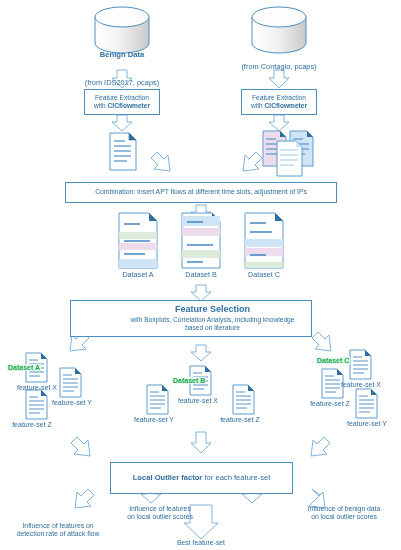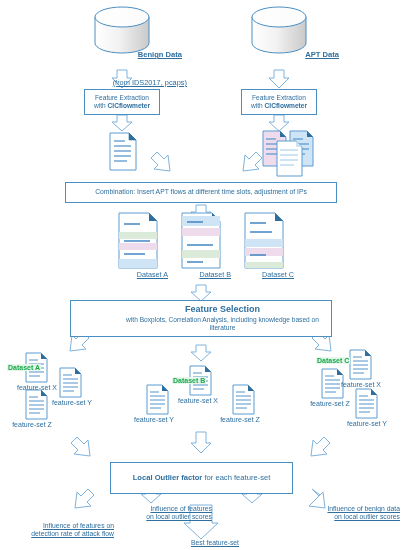--- a/index.html
+++ b/index.html
@@ -4,22 +4,22 @@
 <style>
   html,body{margin:0;padding:0;}
   body{
     width:401px;height:550px;background:#ffffff;
     font-family:"Liberation Sans","DejaVu Sans",sans-serif;
     color:#2b6ca3;overflow:hidden;position:relative;
   }
   #stage{position:relative;width:401px;height:550px;}
   .abs{position:absolute;}
   .ctext{
-    position:absolute;text-align:right;line-height:1.18;
-    color:#2f6f9f;font-size:7.2px;text-decoration:underline;
+    position:absolute;text-align:center;line-height:1.18;
+    color:#2f6f9f;font-size:7.2px;
   }
   .bold{font-weight:bold;}
   .box{
     position:absolute;box-sizing:border-box;
     border:1px solid #4a8fc4;background:#ffffff;
     display:flex;align-items:center;justify-content:center;
     text-align:center;color:#2f6f9f;line-height:1.25;
   }
   .lbl{position:absolute;text-align:center;color:#2f6f9f;font-size:7px;line-height:1.2;}
   .dslabel{
@@ -286,41 +286,41 @@
     <g fill="#ffffff" stroke="#7fb2dc" stroke-width="1">
       <path d="M146,488 L156,488 L156,494 L161,494 L151,503 L141,494 L146,494 Z"></path>
       <path d="M247,488 L257,488 L257,494 L262,494 L252,503 L242,494 L247,494 Z"></path>
       <path d="M190,505 L212,505 L212,523 L218,523 L201,539 L184,523 L190,523 Z"></path>
     </g>
   </svg>
 
   <div class="ctext bold" style="left:62px;top:51px;width:120px;font-size:7.6px;">Benign Data</div>
   <div class="ctext" style="left:57px;top:79px;width:130px;font-size:7.4px;">(from IDS2017, pcaps)</div>
 
-  <div class="ctext bold" style="left:219px;top:51px;width:120px;font-size:7.6px;">APT Data</div>
+  <div class="ctext" style="left:214px;top:63px;width:130px;font-size:7.4px;">(from Contagio, pcaps)</div>
 
   <div class="box" style="left:84px;top:89px;width:76px;height:26px;font-size:6.6px;flex-direction:column;">
     <span>Feature Extraction</span>
     <span><span>with </span><b>CICflowmeter</b></span>
   </div>
 
   <div class="box" style="left:241px;top:89px;width:76px;height:26px;font-size:6.6px;flex-direction:column;">
     <span>Feature Extraction</span>
     <span><span>with </span><b>CICflowmeter</b></span>
   </div>
 
   <div class="box" style="left:65px;top:182px;width:272px;height:21px;font-size:6.8px;">
     <span>Combination: Insert APT flows at different time slots, adjustment of IPs</span>
   </div>
 
   <div class="ctext" style="left:108px;top:271px;width:60px;font-size:7.2px;">Dataset A</div>
   <div class="ctext" style="left:171px;top:271px;width:60px;font-size:7.2px;">Dataset B</div>
   <div class="ctext" style="left:234px;top:271px;width:60px;font-size:7.2px;">Dataset C</div>
 
-  <div class="box" style="left:70px;top:300px;width:262px;height:37px;flex-direction:column;padding-left:43px;">
+  <div class="box" style="left:70px;top:300px;width:242px;height:37px;flex-direction:column;padding-left:43px;">
     <span class="bold" style="font-size:9px;">Feature Selection</span>
     <span style="font-size:6.6px;padding:0 8px;line-height:1.3;">with Boxplots, Correlation Analysis, including knowledge based on literature</span>
   </div>
 
   <div class="dslabel" style="left:7px;top:364px;">Dataset A</div>
   <div class="lbl" style="left:7px;top:384px;width:60px;">feature-set X</div>
   <div class="lbl" style="left:42px;top:399px;width:60px;">feature-set Y</div>
   <div class="lbl" style="left:2px;top:421px;width:60px;">feature-set Z</div>
 
   <div class="dslabel" style="left:172px;top:377px;">Dataset B</div>

